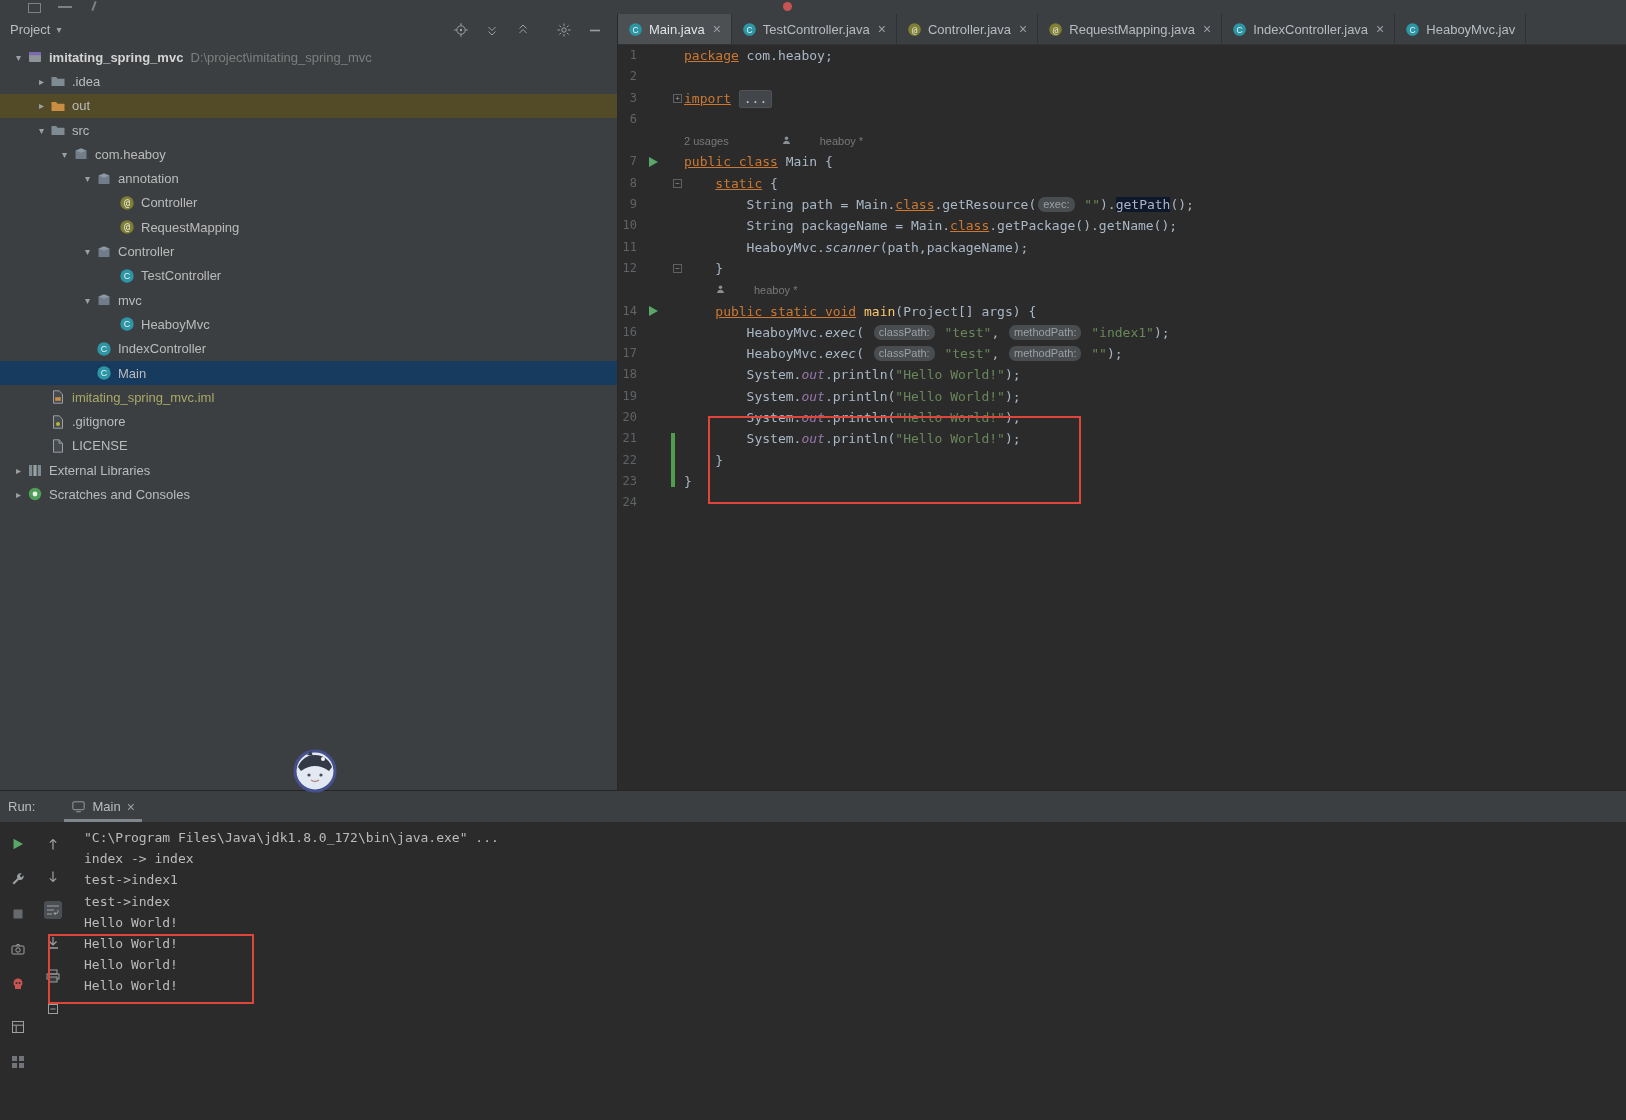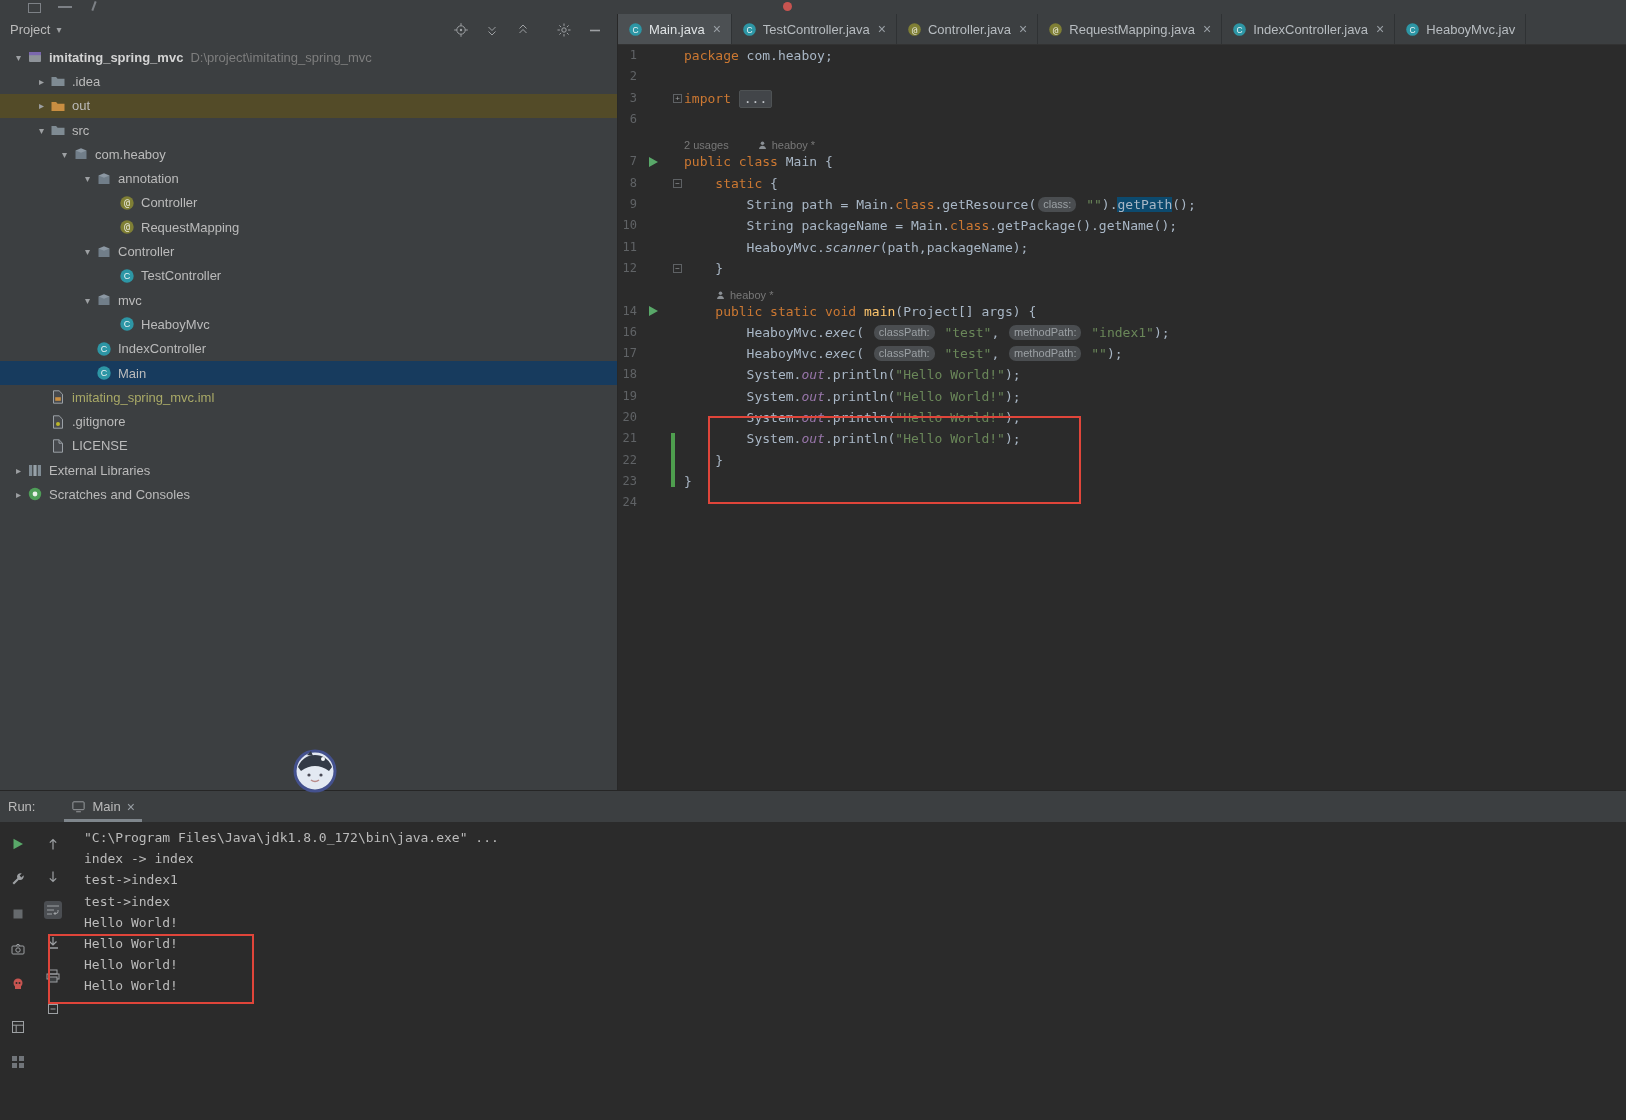--- a/index.html
+++ b/index.html
@@ -37,29 +37,29 @@
 
   
   #editor{position:absolute;left:618px;top:45px;right:0;height:745px;background:#2b2b2b;overflow:hidden;}
   #code-rows{position:absolute;left:0;top:0;right:0;}
   .crow{display:flex;height:21.3px;line-height:21.3px;}
   .lnum{width:19px;flex:none;text-align:right;color:#606366;font:12px/21.3px "DejaVu Sans Mono",monospace;}
   .gzone{width:47px;flex:none;position:relative;}
   .run-arrow{position:absolute;left:12px;top:5.6px;width:0;height:0;border-left:9px solid #59A869;border-top:5px solid transparent;border-bottom:5px solid transparent;}
   .fold-box{position:absolute;left:36px;top:6px;width:9px;height:9px;box-sizing:border-box;border:1px solid #5E6164;color:#9da0a3;font:8px/7px "Liberation Sans",sans-serif;text-align:center;}
   .ctext{font:13px/21.3px "DejaVu Sans Mono",monospace;white-space:pre;color:#a9b7c6;}
-  .tk-kw{color:#cc7832;}
+  .tk-kw{color:#cc7832;text-decoration:underline;}
   .tk-s{color:#6a8759;}
   .tk-f{color:#9876aa;font-style:italic;}
   .tk-i{font-style:italic;}
   .tk-m{color:#ffc66d;}
-  .tk-hl{background:#0c4a6e;}
+  .tk-hl{background:#0f172a;}
   .chip{display:inline-block;background:#4a4d50;color:#9ba0a4;border-radius:7px;font:11px/15px "Liberation Sans",sans-serif;padding:0 5px;vertical-align:1px;margin:0 2px;}
   .foldchip{display:inline-block;background:#424549;border:1px solid #4e5254;border-radius:2px;color:#c0c4c8;padding:0 4px;line-height:16px;}
-  .inlay{display:flex;align-items:flex-end;font:11px "Liberation Sans",sans-serif;color:#787878;}
+  .inlay{display:flex;align-items:center;font:11px "Liberation Sans",sans-serif;color:#787878;gap:24px;}
   .inlay .usages{margin-right:28px;}
   .inlay .ticon{width:11px;height:11px;display:inline-flex;margin-right:4px;}
   #change-bar{position:absolute;left:53px;top:388px;width:4px;height:54px;background:#4E9E4E;}
 
   
   #run-header{position:absolute;left:0;top:790px;width:100%;height:32px;background:#3c3f41;border-top:1px solid #262626;display:flex;align-items:center;color:#bbbbbb;font-size:13px;box-sizing:border-box;}
   #run-label{margin-left:8px;}
   .run-tab{position:relative;margin-left:26px;height:100%;display:flex;align-items:center;gap:6px;padding:0 10px;}
   .run-tab::after{content:"";position:absolute;left:3px;right:3px;bottom:0;height:3px;background:#7F868C;}
   .run-tab .ticon{width:15px;height:15px;display:inline-flex;}
@@ -424,21 +424,21 @@
       <div class="crow">
         <span class="lnum">8</span>
         <span class="gzone">
           <span class="fold-box">−</span>
         </span>
         <span class="ctext"><span class="tk-d">    </span><span class="tk-kw">static</span><span class="tk-d"> {</span></span>
       </div>
       <div class="crow">
         <span class="lnum">9</span>
         <span class="gzone"></span>
-        <span class="ctext"><span class="tk-d">        String path = Main.</span><span class="tk-kw">class</span><span class="tk-d">.getResource(</span><span class="chip">class:</span><span class="tk-d"> </span><span class="tk-s">""</span><span class="tk-d">).</span><span class="tk-hl">getPath</span><span class="tk-d">();</span></span>
+        <span class="ctext"><span class="tk-d">        String path = Main.</span><span class="tk-kw">class</span><span class="tk-d">.getResource(</span><span class="chip">exec:</span><span class="tk-d"> </span><span class="tk-s">""</span><span class="tk-d">).</span><span class="tk-hl">getPath</span><span class="tk-d">();</span></span>
       </div>
       <div class="crow">
         <span class="lnum">10</span>
         <span class="gzone"></span>
         <span class="ctext"><span class="tk-d">        String packageName = Main.</span><span class="tk-kw">class</span><span class="tk-d">.getPackage().getName();</span></span>
       </div>
       <div class="crow">
         <span class="lnum">11</span>
         <span class="gzone"></span>
         <span class="ctext"><span class="tk-d">        HeaboyMvc.</span><span class="tk-i">scanner</span><span class="tk-d">(path,packageName);</span></span>

